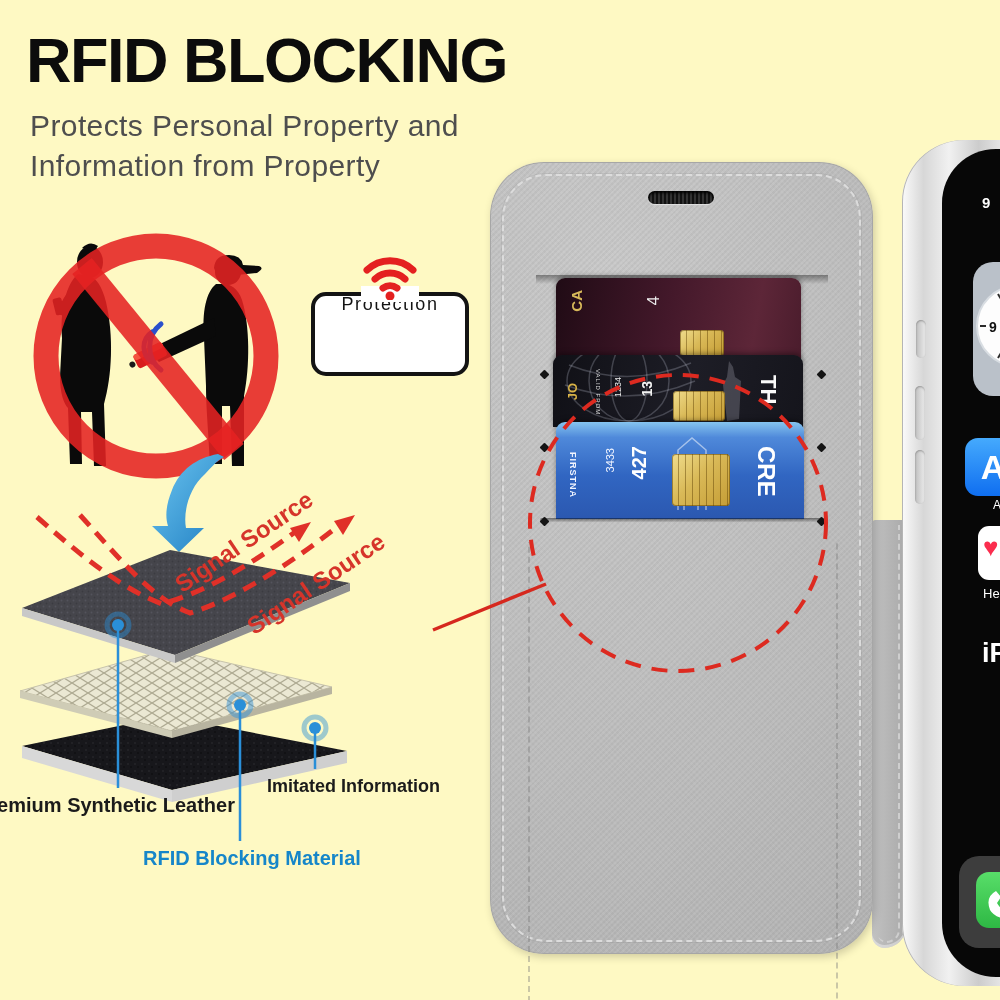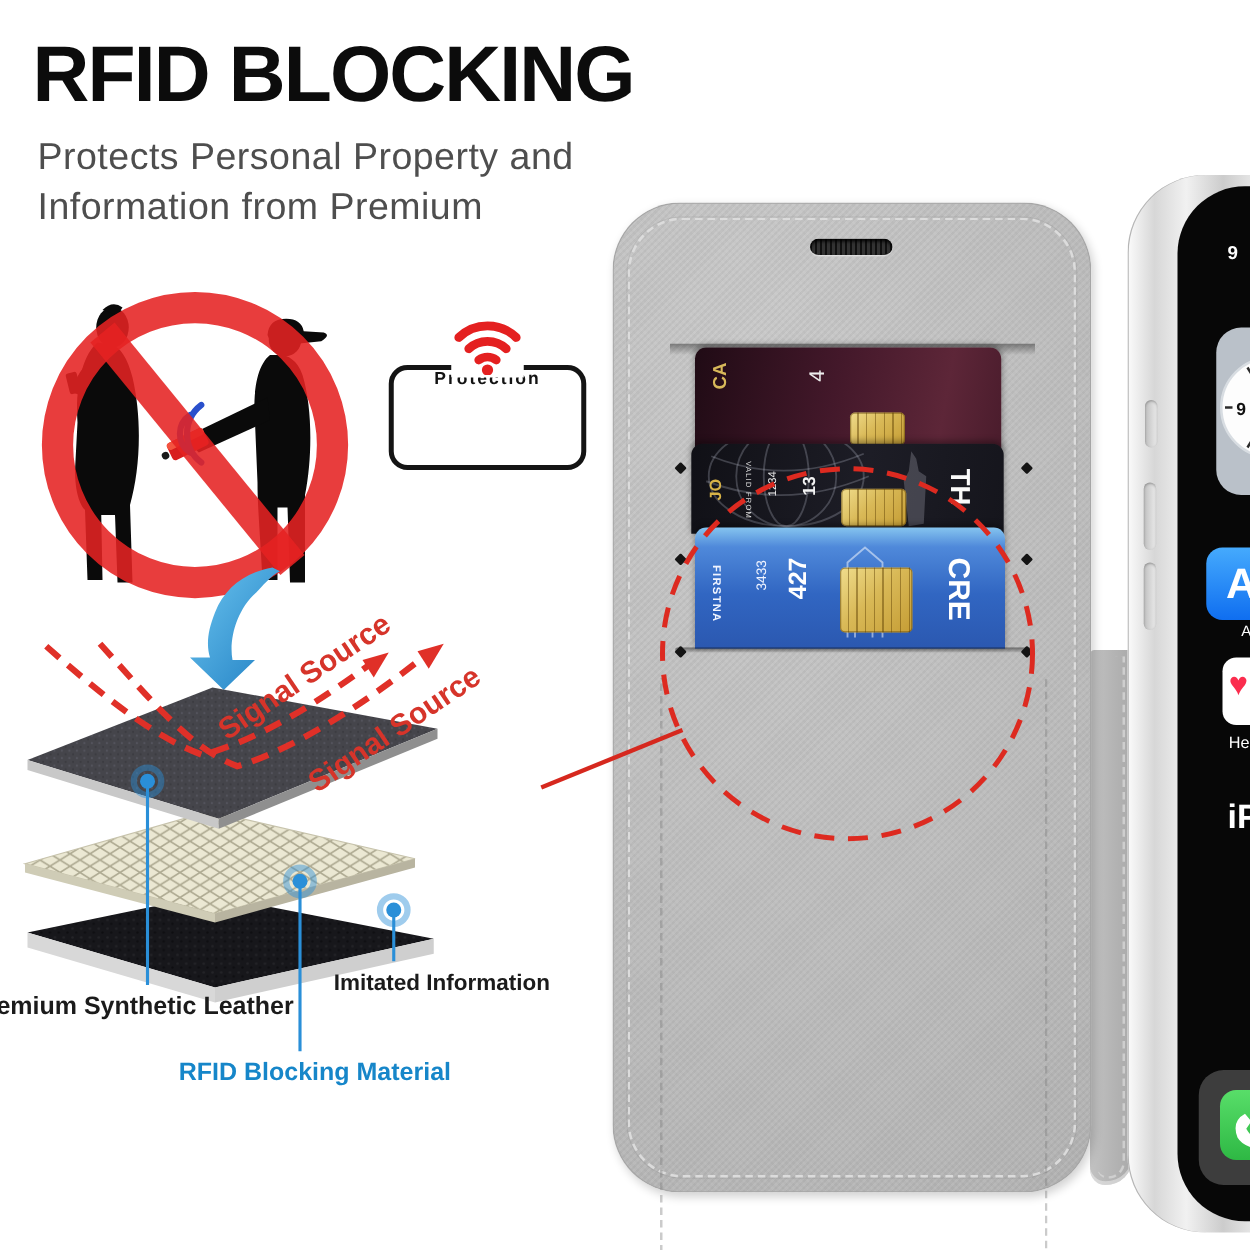--- a/index.html
+++ b/index.html
@@ -1,28 +1,28 @@
 <!DOCTYPE html>
 <html><head>
 <meta charset="utf-8">
 <style>
   html,body{margin:0;padding:0;background:#888;}
-  .canvas{position:relative;width:1000px;height:1000px;background:#ffffff;overflow:hidden;
+  .canvas{position:relative;width:1000px;height:1000px;background:#fef9c3;overflow:hidden;
           font-family:"Liberation Sans", sans-serif;}
   .abs{position:absolute;}
 
   
   .title{left:26px;top:24px;font-size:63px;font-weight:800;letter-spacing:-1.5px;color:#0c0c0c;}
   .subtitle{left:30px;top:106px;font-size:30px;color:#4e4e4e;line-height:1.32;letter-spacing:.4px;font-weight:400;}
 
   
   .badge{left:311px;top:292px;width:150px;height:76px;border:4px solid #141414;border-radius:15px;
          background:#fff;text-align:center;}
   .badge-title{margin-top:2px;font-size:41px;font-weight:800;color:#131313;line-height:1;letter-spacing:0;}
-  .badge-sub{font-size:14px;font-weight:700;color:#131313;letter-spacing:1.6px;margin-top:-2px;}
+  .badge-sub{font-size:18px;font-weight:400;color:#131313;letter-spacing:1.6px;margin-top:-2px;}
   .badge-notch{left:50%;top:-10px;transform:translateX(-50%);width:58px;height:16px;background:#fff;}
   .badge-wifi{left:50%;top:-52px;transform:translateX(-50%);}
 
   
   .lbl{color:#1b1b1b;font-weight:700;white-space:nowrap;}
   .lbl-leather{left:-24px;top:794px;font-size:20px;}
   .lbl-micro{left:267px;top:776px;font-size:18px;}
   .lbl-rfid{left:143px;top:847px;font-size:20px;color:#1686c9;}
   .sig{color:#d6342a;font-weight:700;font-size:24px;white-space:nowrap;transform:rotate(-34deg);}
   .sig1{left:164px;top:528px;}
@@ -94,21 +94,21 @@
              background:linear-gradient(180deg,#58de69,#2eb844);}
 </style>
 </head>
 <body>
 
 <div class="canvas">
 
   <div class="abs title">RFID BLOCKING</div>
   <div class="abs subtitle">
     <div>Protects Personal Property and</div>
-    <div>Information from Premium</div>
+    <div>Information from Property</div>
   </div>
 
   <svg class="abs" style="left:18px;top:226px" width="280" height="260" viewBox="0 0 280 260">
 
     <g fill="#0a0a0a">
       <ellipse cx="72" cy="36" rx="13" ry="16"></ellipse>
       <path d="M64,22 q8,-8 16,-2 l-4,6 z"></path>
       <path d="M60,48 C48,58 42,84 44,112 L42,150 C42,168 46,178 50,182 L52,238 L64,238 L63,186 L74,186 L76,240 L88,240 L86,178 C94,150 96,110 88,76 C84,60 78,52 72,50 Z"></path>
       <path d="M58,60 C48,66 42,76 40,88 L49,91 C53,79 60,70 67,65 Z"></path>
       <rect x="36" y="72" width="9" height="17" rx="2" transform="rotate(-14 40 80)"></rect>

